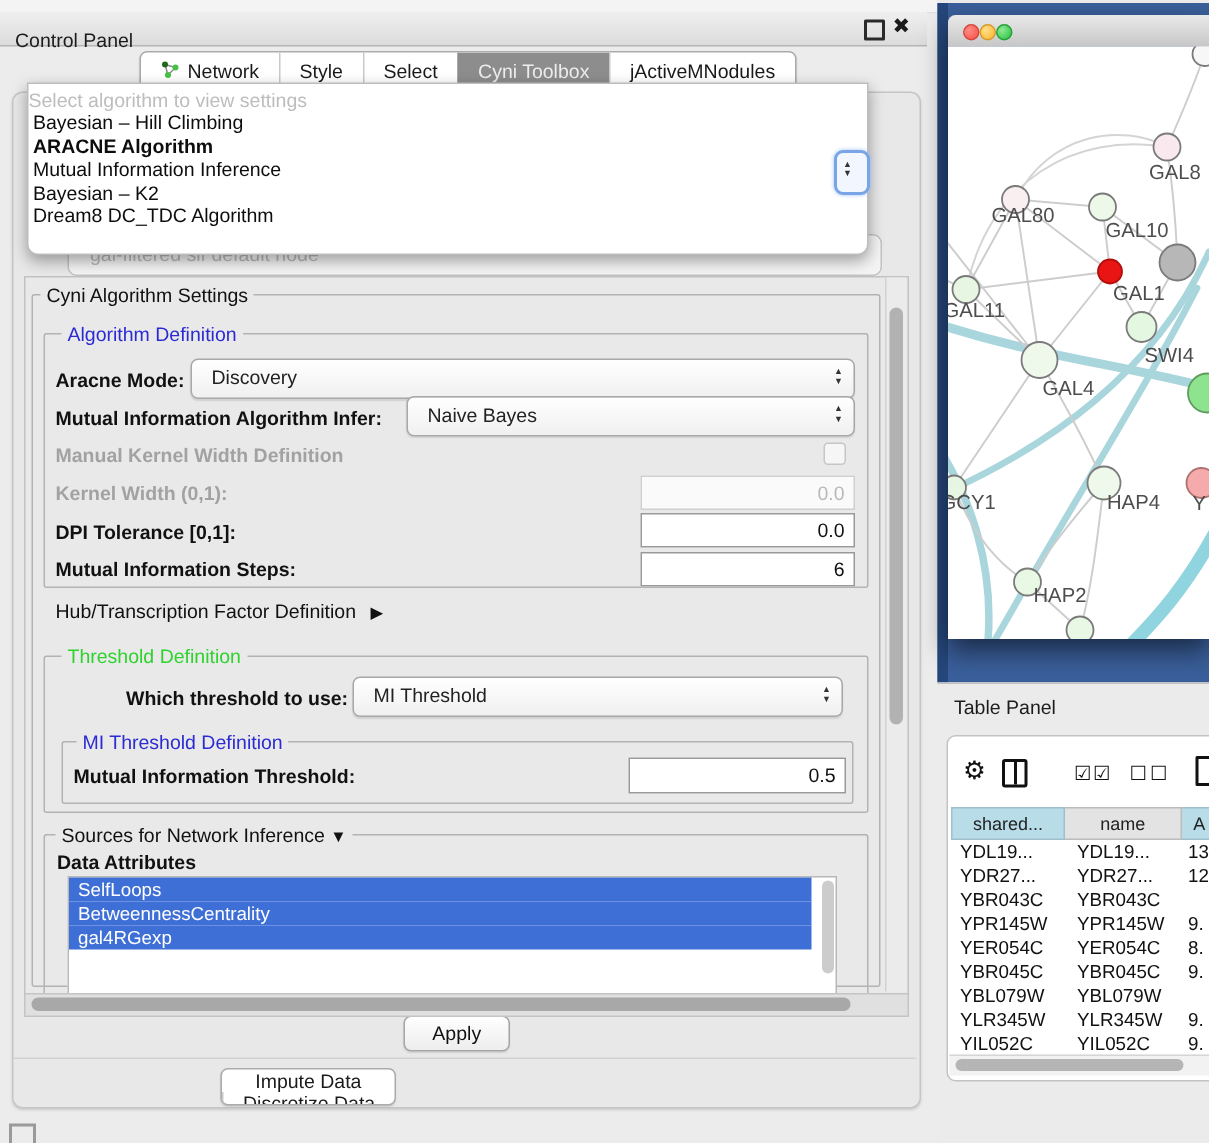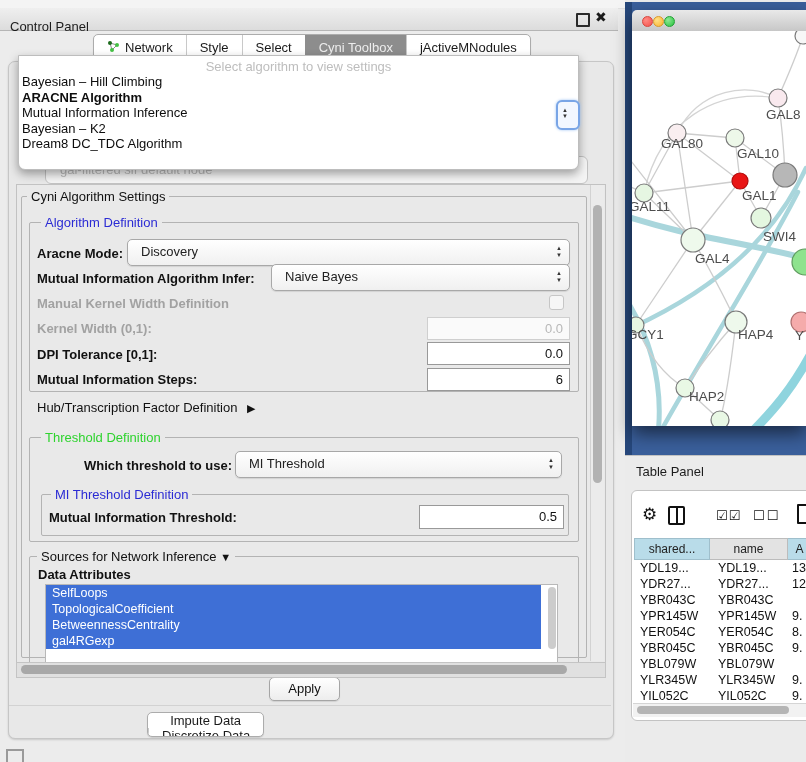--- a/index.html
+++ b/index.html
@@ -24,21 +24,21 @@
   
   .seg{display:flex;background:#fff;border:1px solid #acacac;border-radius:5px;overflow:hidden;font-size:13px;box-shadow:0 1px 1px rgba(0,0,0,0.12);}
   .seg .s{display:flex;align-items:center;justify-content:center;padding:0 13px;border-left:1px solid #c9c9c9;color:#1a1a1a;white-space:nowrap;height:100%;}
   .seg .s:first-child{border-left:none;}
   .seg .s.sel{background:#8d8d8d;color:#ededed;border-left-color:#8d8d8d;}
   #top-tabs{left:93px;top:34px;height:25px;}
   #bottom-tabs{left:147px;top:712px;height:23px;font-size:13px;flex-direction:column;}
 
   
   #algo-dropdown{left:18px;top:55px;width:559px;height:113px;background:#fff;border:1px solid #bdbdbd;border-radius:0 0 7px 7px;box-shadow:0 4px 10px rgba(0,0,0,0.35);z-index:50;}
-  #dd-placeholder{width:100%;text-align:center;margin-top:3px;font-size:13px;color:#bdbdbd;}
+  #dd-placeholder{width:100%;margin-top:3px;font-size:13px;color:#bdbdbd;}
   .dd-item{font-size:13px;color:#0d0d0d;line-height:15.5px;padding-left:3px;white-space:nowrap;}
   .dd-item.bold{font-weight:bold;}
   #focus-combo{left:556px;top:100px;width:20px;height:26px;z-index:60;background:#f2f7ff;border:2px solid #79a5e6;border-radius:6px;box-shadow:0 0 3px #9ec3f2;}
   #focus-combo .arrows{position:absolute;left:4px;top:5px;font-size:6px;line-height:6px;color:#333;}
   #ghost-combo{left:45px;top:156px;width:527px;height:26px;border:1px solid #c2c2c2;border-radius:6px;background:#f4f4f4;z-index:5;color:#b9b9b9;font-size:13px;line-height:26px;padding-left:14px;}
 
   
   #viewport{left:16px;top:184px;width:588px;height:478px;border:1px solid #c2c2c2;background:#e9e9e9;overflow:hidden;z-index:2;}
   .group{position:absolute;border:1px solid #b3b3b3;border-radius:2px;}
   .gtitle{position:absolute;font-size:13px;background:#e9e9e9;padding:0 4px;white-space:nowrap;z-index:3;}
@@ -198,21 +198,20 @@
 
 <div class="abs group" style="left:29px;top:556px;width:548px;height:120px;z-index:2;"></div>
 <div class="abs gtitle" style="left:37px;top:549px;color:#111;">
   <span>Sources for Network Inference</span>
   <span class="tri">▼</span>
 </div>
 <div class="abs lbl" style="left:38px;top:567px;z-index:3;">Data Attributes</div>
 <div class="abs" id="attr-list">
   <div id="attr-scroll"></div>
 <div class="attr-item">SelfLoops</div>
-    <div class="attr-item">TopologicalCoefficient</div>
     <div class="attr-item">BetweennessCentrality</div>
     <div class="attr-item">gal4RGexp</div>
   </div>
 
 <div class="abs" id="v-scroll">
     <div id="v-thumb"></div>
   </div>
 <div class="abs" id="h-scroll">
     <div id="h-thumb"></div>
   </div>

